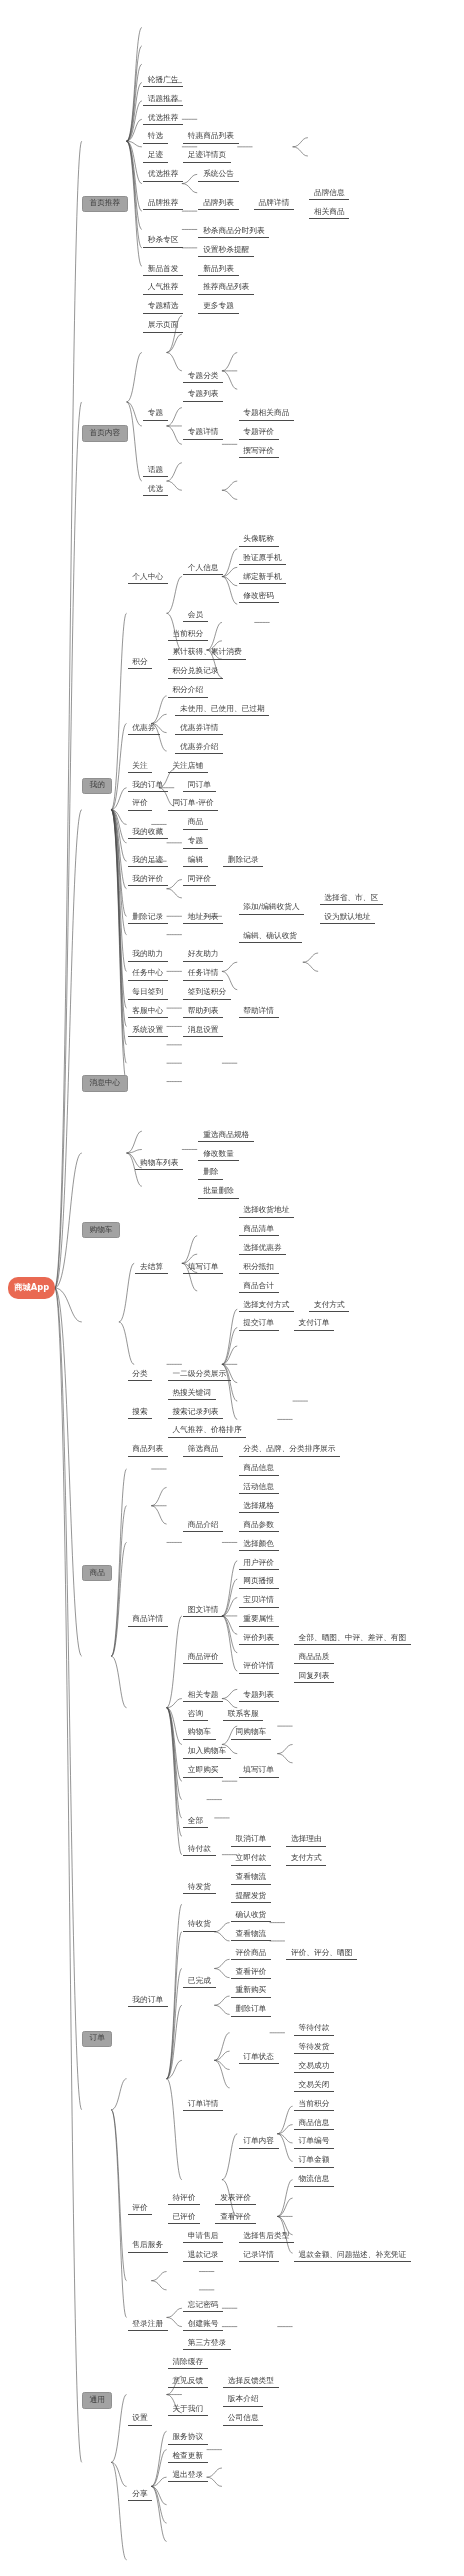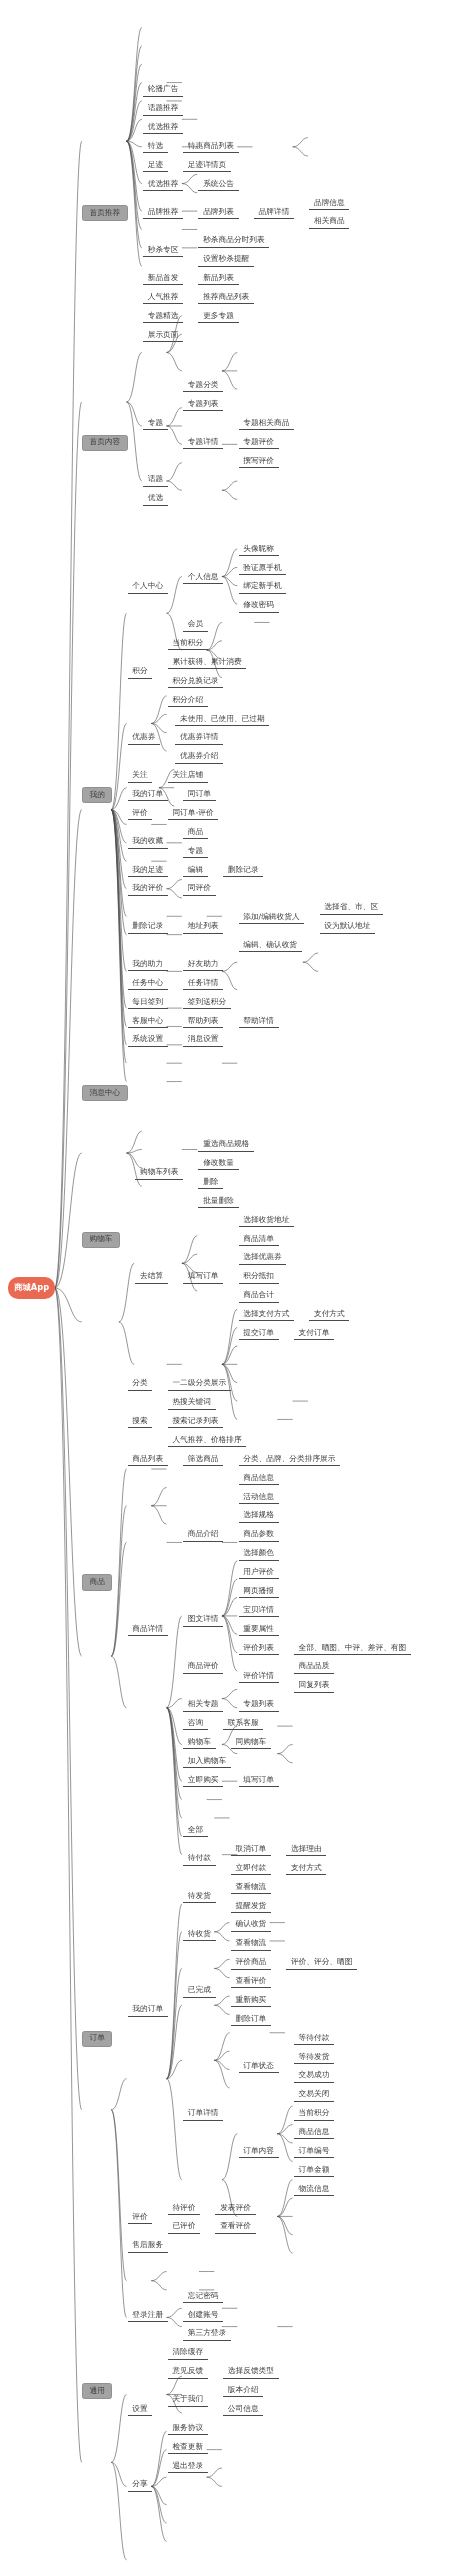--- a/index.html
+++ b/index.html
@@ -899,20 +899,43 @@
                   <div class="children">
                     <div class="branch">
                       <div class="node leaf">查看评价</div>
                     </div>
                   </div>
                 </div>
               </div>
             </div>
             <div class="branch">
               <div class="node leaf">售后服务</div>
+              <div class="children">
+                <div class="branch">
+                  <div class="node leaf">申请售后</div>
+                  <div class="children">
+                    <div class="branch">
+                      <div class="node leaf">选择售后类型</div>
+                    </div>
+                  </div>
+                </div>
+                <div class="branch">
+                  <div class="node leaf">退款记录</div>
+                  <div class="children">
+                    <div class="branch">
+                      <div class="node leaf">记录详情</div>
+                      <div class="children">
+                        <div class="branch">
+                          <div class="node leaf">退款金额、问题描述、补充凭证</div>
+                        </div>
+                      </div>
+                    </div>
+                  </div>
+                </div>
+              </div>
             </div>
           </div>
         </div>
         <div class="branch">
           <div class="node level1">通用</div>
           <div class="children">
             <div class="branch">
               <div class="node leaf">登录注册</div>
               <div class="children">
                 <div class="branch">

